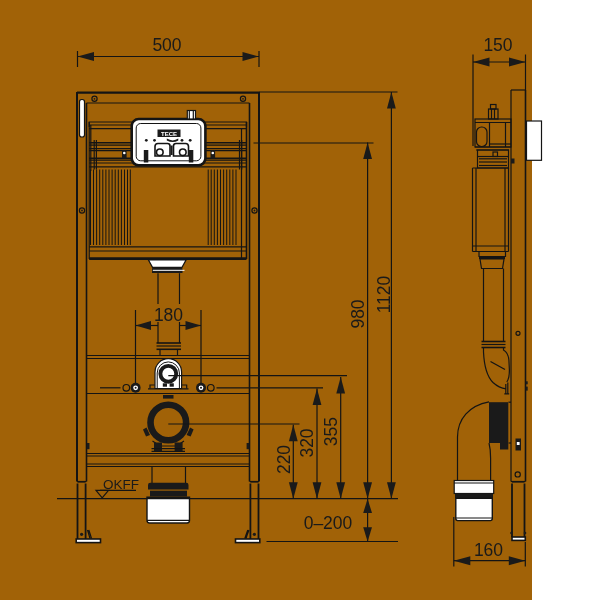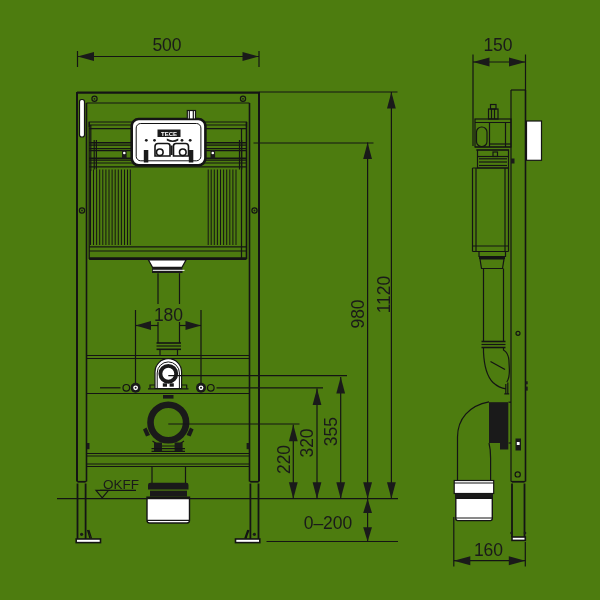--- a/index.html
+++ b/index.html
@@ -1,16 +1,16 @@
 <!DOCTYPE html>
 <html><head>
 <meta charset="utf-8">
 <style>
   html,body{margin:0;padding:0;background:#ffffff;}
-  .wrap{width:600px;height:600px;position:relative;background:#4d7c0f;}
+  .wrap{width:532px;height:600px;position:relative;background:#a16207;}
   svg{display:block;}
   text{font-family:"Liberation Sans", sans-serif;}
 </style>
 </head>
 <body>
 <div class="wrap">
 <svg width="600" height="600" viewBox="0 0 600 600" fill="none" stroke="none">
 <g stroke="#141414" stroke-width="1.2" fill="none">
 
 <g>

